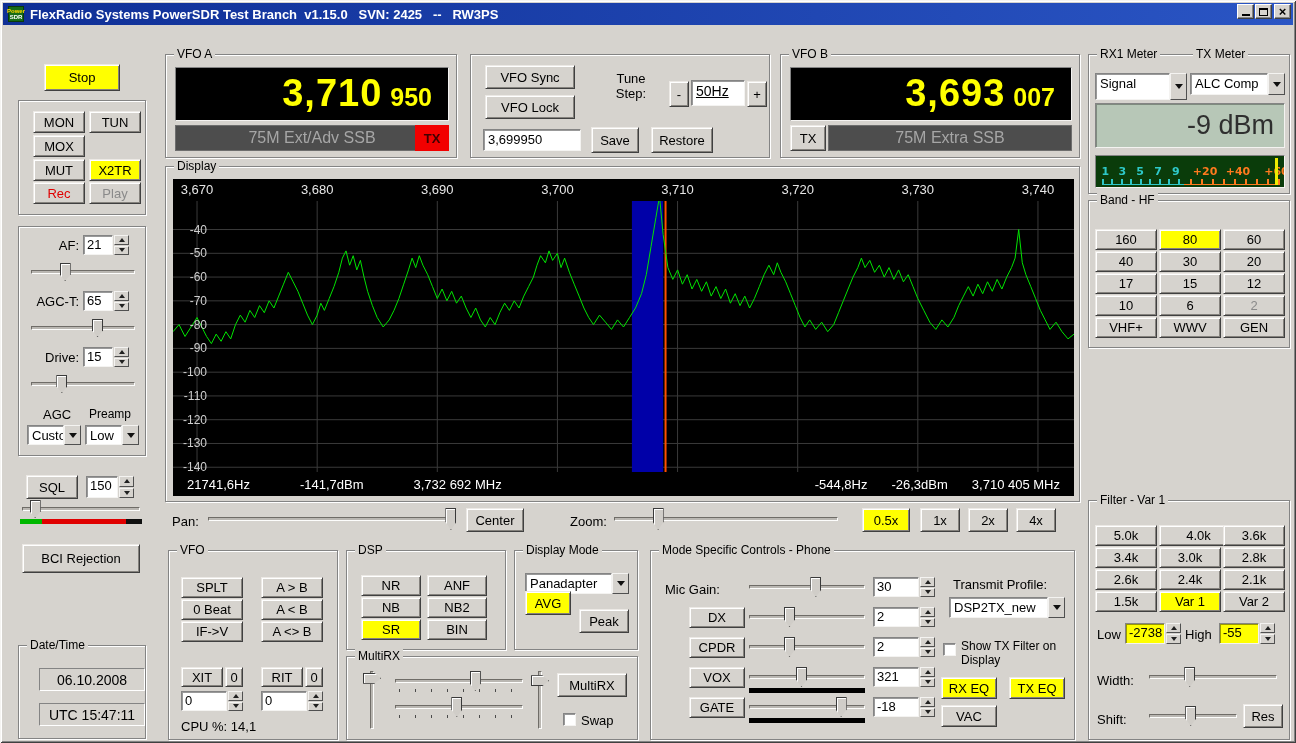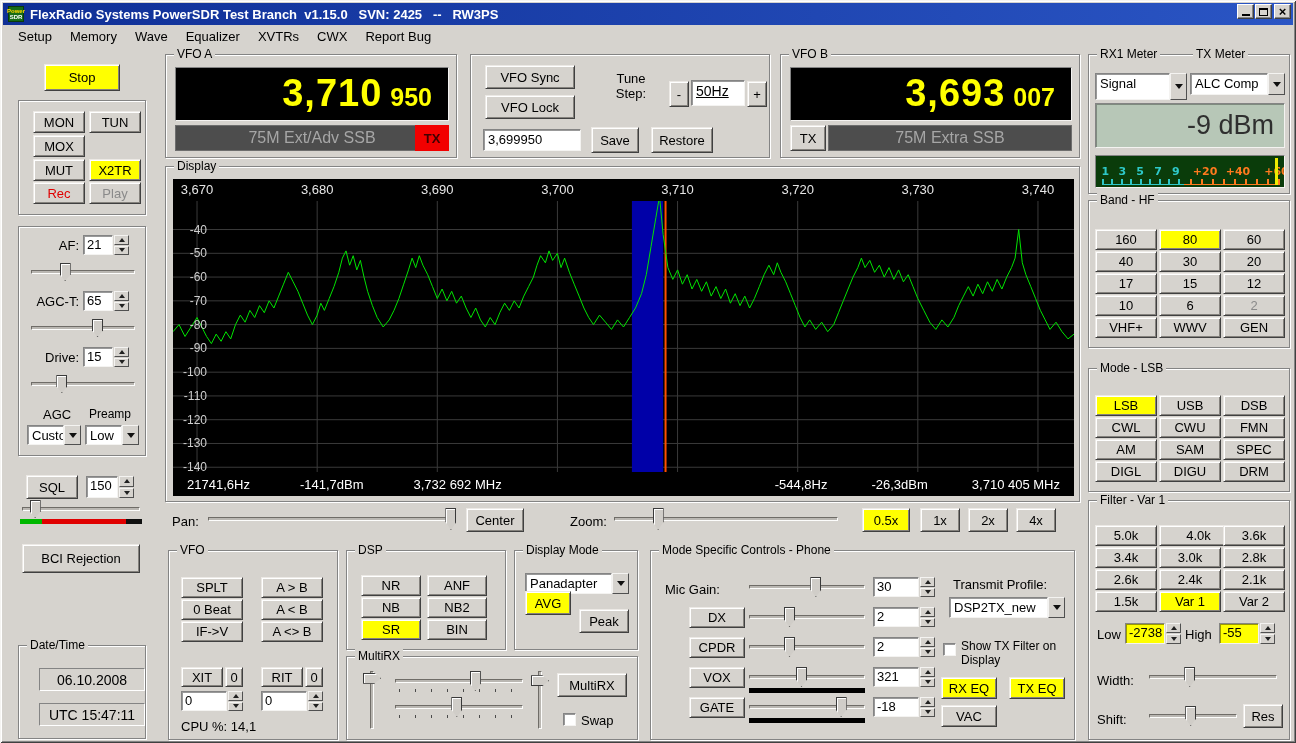--- a/index.html
+++ b/index.html
@@ -57,21 +57,21 @@
 .fmain { font-size:38px; font-weight:bold; line-height:50px; letter-spacing:1px; }
 .fsub { font-size:25px; font-weight:bold; margin-left:8px; }
 .bband { position:absolute; background:#4d4d4d; border:1px solid #6e6e6e; color:#a6a6a6; font-size:16px; display:flex; align-items:center; justify-content:center; white-space:nowrap; }
 .txred { position:absolute; background:#f20000; color:#3f0000; font-weight:bold; font-size:13px; display:flex; align-items:center; justify-content:center; }
 .blk { position:absolute; left:7px; top:12px; right:5px; bottom:5px; background:#000; }
 .freqstrip { position:absolute; top:0; left:0; right:0; height:22px; }
 .freqlbl { position:absolute; top:3px; transform:translateX(-50%); color:#e6e6e6; font-size:13px; }
 .specwrap { position:absolute; left:0; right:0; top:22px; bottom:24px; overflow:hidden; }
 .statusbar { position:absolute; left:0; right:0; bottom:0; height:24px; display:flex; align-items:center; color:#fff; font-size:13px; padding:0 14px; }
 .sbl { display:flex; gap:50px; }
-.sbr { margin-left:auto; display:flex; gap:44px; }
+.sbr { margin-left:auto; display:flex; gap:24px; }
 .dtf { position:absolute; background:#d6d3ce; border:1px solid; border-color:#848484 #fff #fff #848484; display:flex; align-items:center; justify-content:center; font-size:14px;margin-left:9px; }
 .dbmbox { position:absolute; background:#b7c7b7; border:1px solid; border-color:#848484 #f4f3f1 #f4f3f1 #848484;
   box-shadow: inset 1px 1px 0 rgba(0,0,0,.3); color:#2f2f2f; font-size:27px; display:flex; align-items:center; justify-content:flex-end; padding-right:10px; }
 .smeter { position:absolute; background:#0a3c0a; border:1px solid; border-color:#848484 #f4f3f1 #f4f3f1 #848484; overflow:hidden; }
 .mnum { position:absolute; bottom:9px; transform:translateX(-50%); font-size:11px; font-weight:bold; font-family:"DejaVu Sans",sans-serif; }
 .c-teal { color:#2ec8c8; } .c-org { color:#ff7a1e; }
 .mtl { position:absolute; bottom:3px; left:3%; width:44%; height:5px; background:repeating-linear-gradient(90deg,#2ec8c8 0 2px,transparent 2px 9.5px); }
 .mtr { position:absolute; bottom:3px; left:50%; right:2%; height:5px; background:repeating-linear-gradient(90deg,#ff7a1e 0 2px,transparent 2px 11px); }
 .mbase { position:absolute; bottom:2px; left:3%; right:2%; height:1px; background:linear-gradient(90deg,#2ec8c8 0 46%,#ff7a1e 46%); }
 .mline { position:absolute; top:2px; bottom:2px; right:6px; width:3px; background:#ecec00; }
@@ -94,29 +94,20 @@
   <div class="wb" style="right:42px;">
       <b style="width:8px;height:2px;background:#000;margin-top:7px"></b>
     </div>
   <div class="wb" style="right:24px;">
       <b style="width:9px;height:8px;border:1px solid #000;border-top-width:2px"></b>
     </div>
   <div class="wb" style="right:5px;">
       <span>×</span>
     </div>
 
-  <div class="menubar">
-    <div class="mi">Setup</div>
-    <div class="mi">Memory</div>
-    <div class="mi">Wave</div>
-    <div class="mi">Equalizer</div>
-    <div class="mi">XVTRs</div>
-    <div class="mi">CWX</div>
-    <div class="mi">Report Bug</div>
-  </div>
 
   <div class="btn yellow" style="left:44px;top:64px;width:76px;height:27px;">Stop</div>
 
   <div class="group" style="left:18px;top:100px;width:128px;height:115px;">
     <div class="btn" style="left:14px;top:10px;width:52px;height:22px;">MON</div>
     <div class="btn" style="left:70px;top:10px;width:52px;height:22px;">TUN</div>
     <div class="btn" style="left:14px;top:34px;width:52px;height:22px;">MOX</div>
     <div class="btn" style="left:14px;top:58px;width:52px;height:22px;">MUT</div>
     <div class="btn yellow" style="left:70px;top:58px;width:52px;height:22px;">X2TR</div>
     <div class="btn red" style="left:14px;top:81px;width:52px;height:22px;">Rec</div>
@@ -558,35 +549,20 @@
       <div class="btn" style="left: 70px; top: 72px; width: 62px; height: 21px;">15</div>
       <div class="btn" style="left: 134px; top: 72px; width: 62px; height: 21px;">12</div>
       <div class="btn" style="left: 6px; top: 94px; width: 62px; height: 21px;">10</div>
       <div class="btn" style="left: 70px; top: 94px; width: 62px; height: 21px;">6</div>
       <div class="btn disabled" style="left: 134px; top: 94px; width: 62px; height: 21px;">2</div>
       <div class="btn" style="left: 6px; top: 116px; width: 62px; height: 21px;">VHF+</div>
       <div class="btn" style="left: 70px; top: 116px; width: 62px; height: 21px;">WWV</div>
       <div class="btn" style="left: 134px; top: 116px; width: 62px; height: 21px;">GEN</div>
     </div>
 
-  <div class="group" style="left:1088px;top:368px;width:202px;height:124px;">
-    <div class="glabel">Mode - LSB</div>
-  <div class="btn yellow" style="left: 6px; top: 26px; width: 62px; height: 21px;">LSB</div>
-      <div class="btn" style="left: 70px; top: 26px; width: 62px; height: 21px;">USB</div>
-      <div class="btn" style="left: 134px; top: 26px; width: 62px; height: 21px;">DSB</div>
-      <div class="btn" style="left: 6px; top: 48px; width: 62px; height: 21px;">CWL</div>
-      <div class="btn" style="left: 70px; top: 48px; width: 62px; height: 21px;">CWU</div>
-      <div class="btn" style="left: 134px; top: 48px; width: 62px; height: 21px;">FMN</div>
-      <div class="btn" style="left: 6px; top: 70px; width: 62px; height: 21px;">AM</div>
-      <div class="btn" style="left: 70px; top: 70px; width: 62px; height: 21px;">SAM</div>
-      <div class="btn" style="left: 134px; top: 70px; width: 62px; height: 21px;">SPEC</div>
-      <div class="btn" style="left: 6px; top: 92px; width: 62px; height: 21px;">DIGL</div>
-      <div class="btn" style="left: 70px; top: 92px; width: 62px; height: 21px;">DIGU</div>
-      <div class="btn" style="left: 134px; top: 92px; width: 62px; height: 21px;">DRM</div>
-    </div>
 
   <div class="group" style="left:1088px;top:500px;width:202px;height:240px;">
     <div class="glabel">Filter - Var 1</div>
     <div class="lbl" style="left:8px;top:126px;">Low</div>
     <div class="spin yellow" style="left:36px;top:122px;width:56px;height:21px;">
         <div class="sv">-2738</div>
         <div class="sb">
           <i>
             <b class="tu"></b>
           </i>

